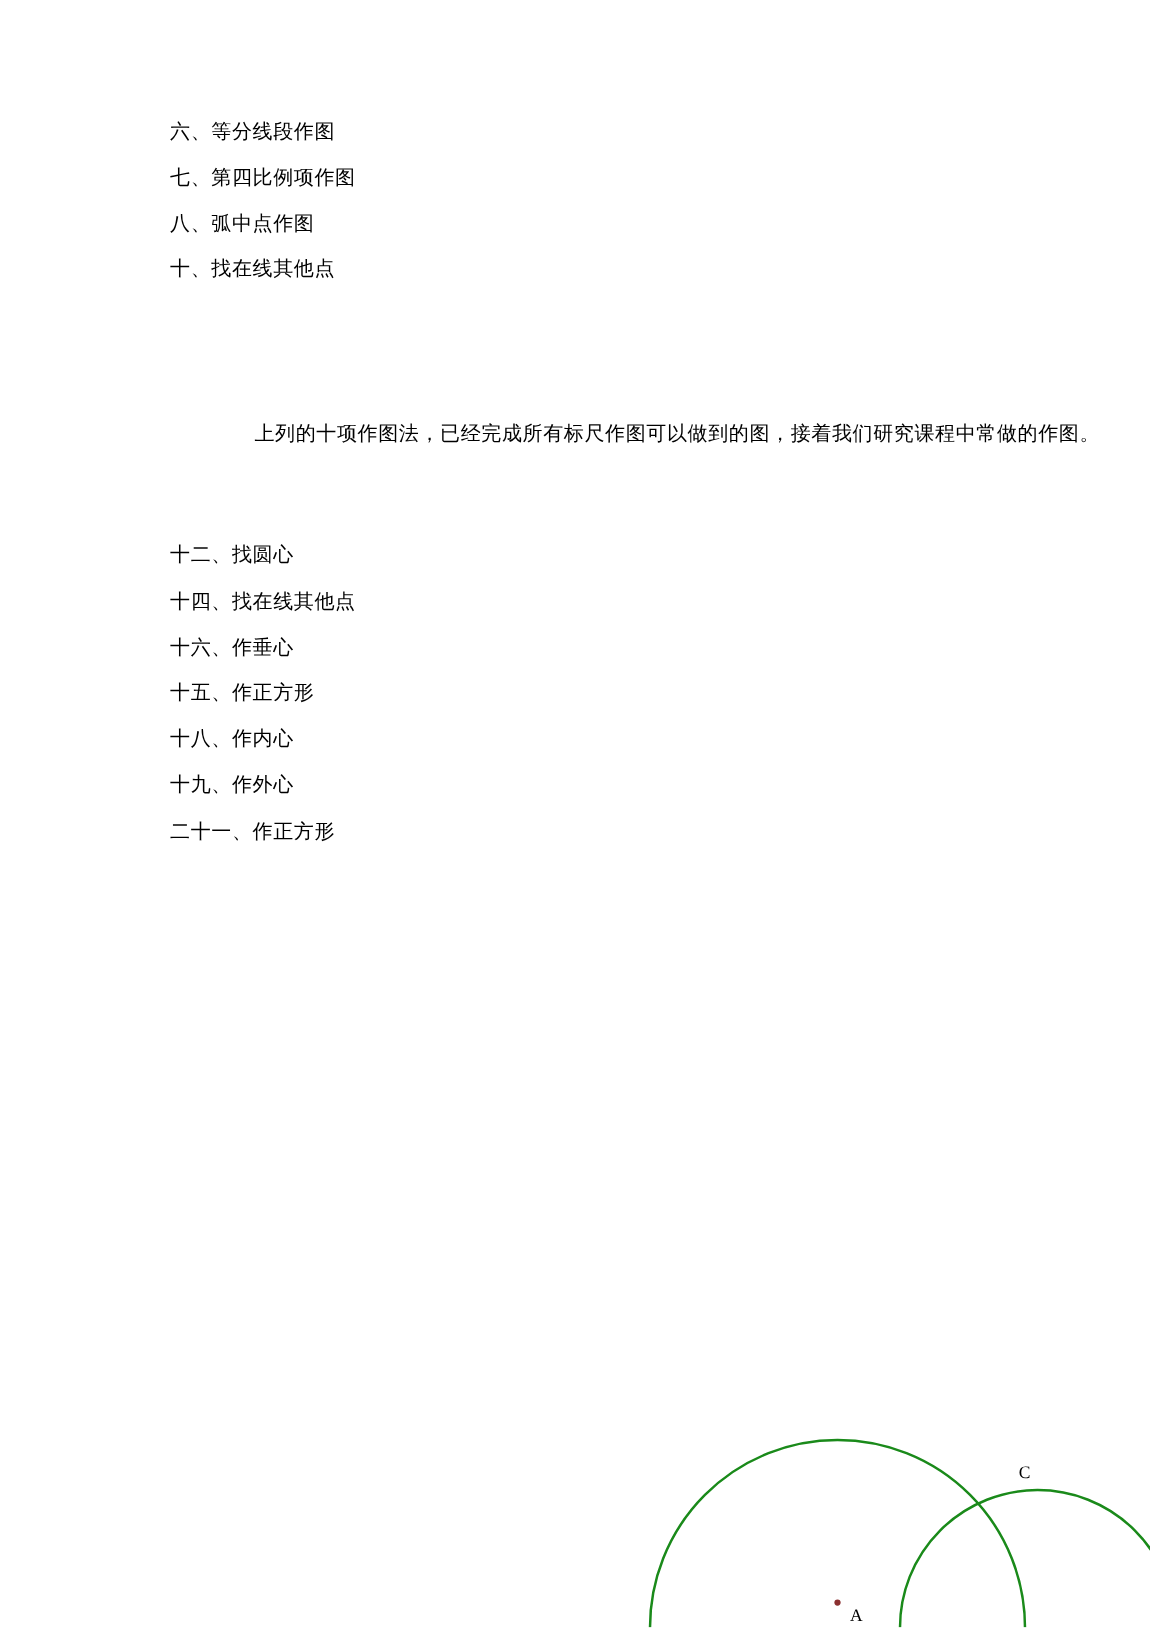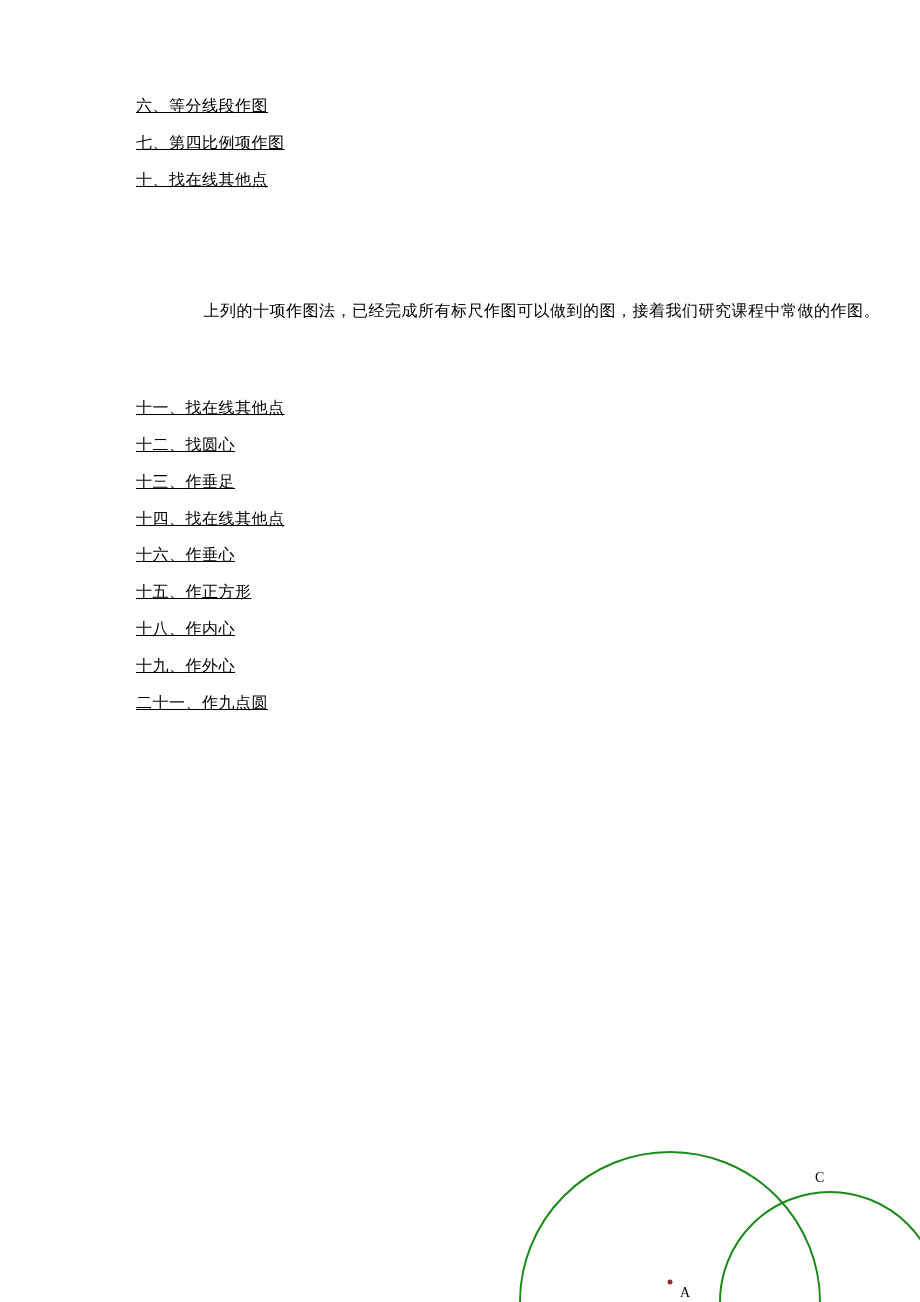--- a/index.html
+++ b/index.html
@@ -18,21 +18,20 @@
       position: relative;
       overflow: hidden;
     }
     .content {
       padding-top: 88px;
       padding-left: 82px;
       padding-right: 40px;
     }
     .list-section {
       padding-left: 54px;
-      text-decoration: underline;
     }
     .list-item {
       letter-spacing: 0.5px;
     }
     .paragraph {
       margin-top: 95px;
       margin-bottom: 60px;
       letter-spacing: 0.5px;
       text-align: right;
     }
@@ -61,35 +60,34 @@
       stroke-width: 2;
     }
   </style>
 </head>
 <body>
 
 <div class="content">
   <div class="list-section">
     <div class="list-item">六、等分线段作图</div>
     <div class="list-item">七、第四比例项作图</div>
+    <div class="list-item">八、弧中点作图</div>
     <div class="list-item">十、找在线其他点</div>
   </div>
 
   <div class="paragraph">上列的十项作图法，已经完成所有标尺作图可以做到的图，接着我们研究课程中常做的作图。</div>
 
   <div class="list-section">
-    <div class="list-item">十一、找在线其他点</div>
     <div class="list-item">十二、找圆心</div>
-    <div class="list-item">十三、作垂足</div>
     <div class="list-item">十四、找在线其他点</div>
     <div class="list-item">十六、作垂心</div>
     <div class="list-item">十五、作正方形</div>
     <div class="list-item">十八、作内心</div>
     <div class="list-item">十九、作外心</div>
-    <div class="list-item">二十一、作九点圆</div>
+    <div class="list-item">二十一、作正方形</div>
   </div>
 </div>
 
 <div class="diagram">
   <svg viewBox="0 0 450 200">
     <path class="circle-arc" d="M 50 200 A 150 150 0 0 1 350 200"></path>
     <path class="circle-arc" d="M 250 200 A 110 110 0 0 1 470 200"></path>
     <circle class="point-dot" cx="200" cy="180" r="2.5"></circle>
     <text class="point-label" x="210" y="195">A</text>
     <text class="point-label" x="345" y="80">C</text>

